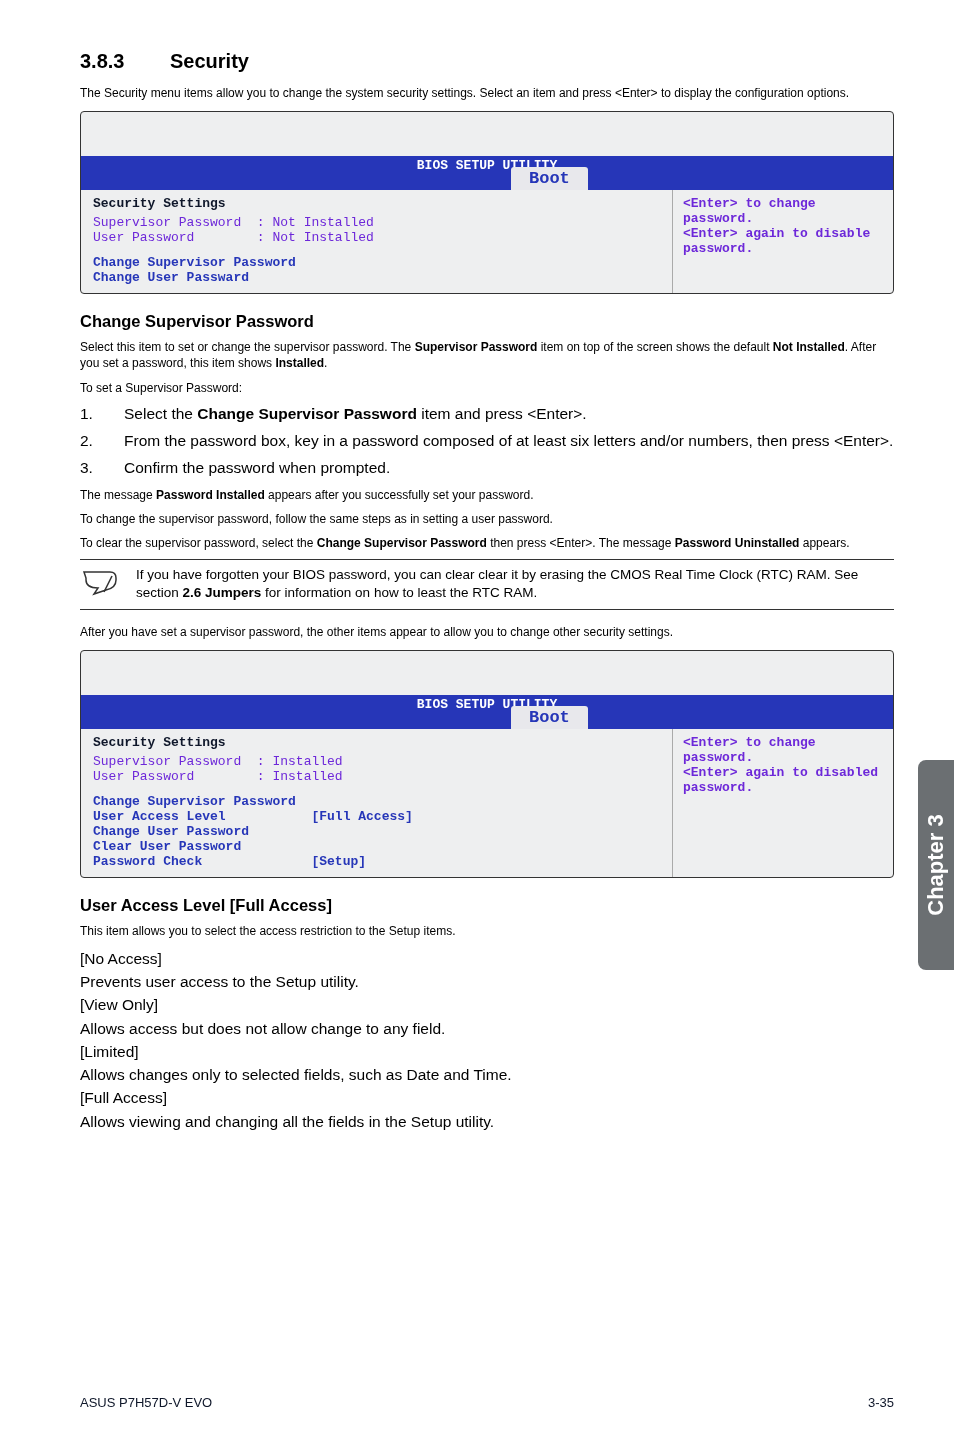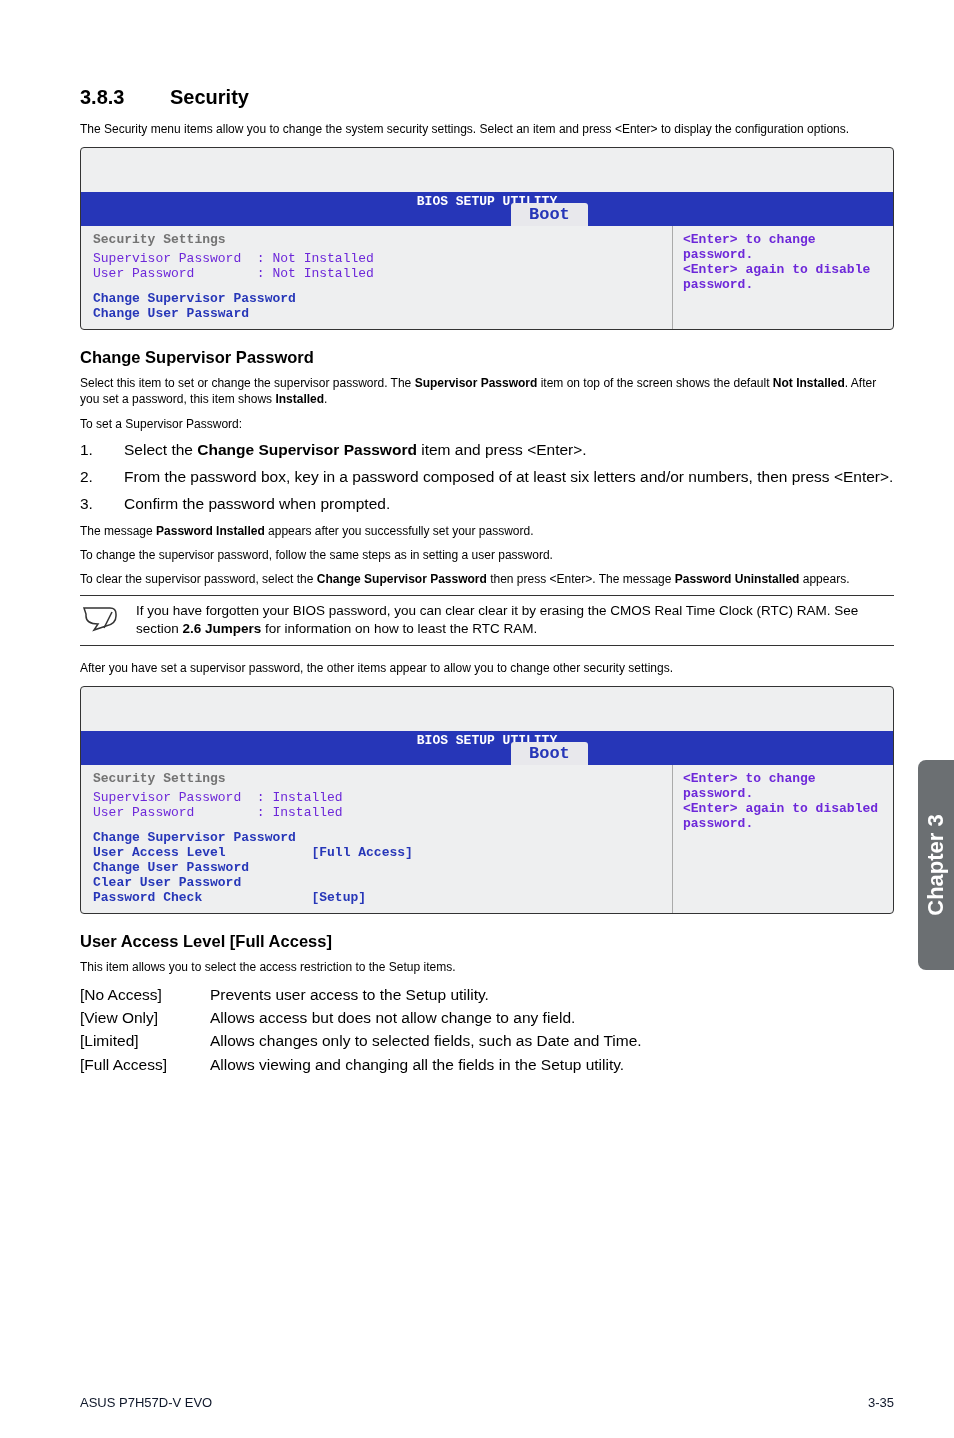--- a/index.html
+++ b/index.html
@@ -4,21 +4,21 @@
 <style>
   * { box-sizing: border-box; margin: 0; padding: 0; }
   body {
     font-family: Arial, Helvetica, sans-serif;
     width: 954px;
     height: 1438px;
     background: #fff;
     position: relative;
     padding: 50px 60px 0 80px;
   }
-  .h1 { font-size: 20px; font-weight: bold; margin-bottom: 12px; margin-top: 36px; }
+  .h1 { font-size: 20px; font-weight: bold; margin-bottom: 12px; }
   .sec-num { display: inline-block; width: 90px; }
   .para { font-size: 12px; line-height: 1.35; margin-bottom: 8px; }
   .h2 { font-size: 16.5px; font-weight: bold; margin-top: 14px; margin-bottom: 8px; }
   .list { margin: 6px 0 8px 0; }
   .li { display: flex; font-size: 15.5px; line-height: 1.35; margin-bottom: 6px; }
   .li-num { width: 44px; flex-shrink: 0; }
   .li-body { flex: 1; }
   b { font-weight: bold; }
 
   .bios-box {
@@ -65,37 +65,37 @@
     font-family: "Courier New", monospace;
     font-size: 13px;
     border-right: 1px solid #aaa;
   }
   .bios-right {
     width: 220px;
     padding: 6px 10px 8px 10px;
     font-family: "Courier New", monospace;
     font-size: 13px;
   }
-  .bios-heading { color: #737373; font-weight: bold; margin-bottom: 4px; }
+  .bios-heading { color: #0f172a; font-weight: bold; margin-bottom: 4px; }
   .bios-gray { color: #6d28d9; white-space: pre; }
   .bios-blue { color: #2636b8; font-weight: bold; white-space: pre; }
   .bios-help { color: #6d28d9; font-weight: bold; }
 
   .note-box {
     display: flex;
     border-top: 1px solid #333;
     border-bottom: 1px solid #333;
     padding: 6px 0;
     margin: 8px 0 14px 0;
   }
   .note-icon { width: 56px; flex-shrink: 0; padding-top: 2px; }
   .note-text { font-size: 13.5px; line-height: 1.35; flex: 1; }
 
   .opts-table { margin-top: 6px; }
-  .opt-row { display: flex; font-size: 15.5px; line-height: 1.5; }
+  .opt-row { display: flex; font-size: 15.5px; line-height: 1.5; flex-direction: column; }
   .opt-key { width: 130px; flex-shrink: 0; }
   .opt-val { flex: 1; }
 
   .side-tab {
     position: absolute;
     right: 0;
     top: 760px;
     width: 36px;
     height: 210px;
     background: #6b6f72;

